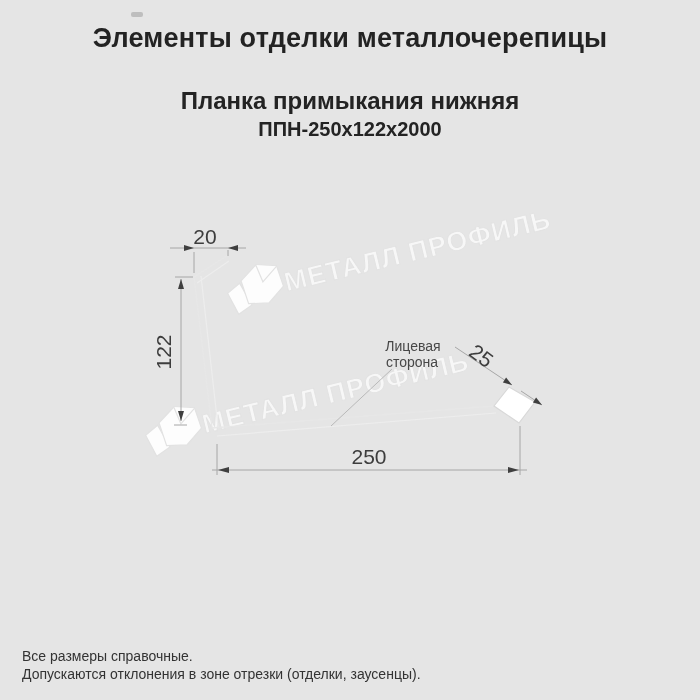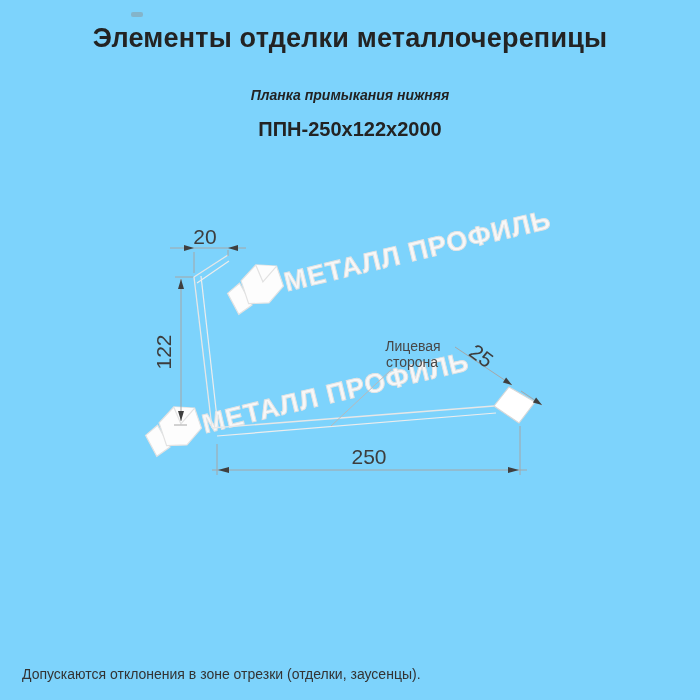--- a/index.html
+++ b/index.html
@@ -1,22 +1,22 @@
 <!DOCTYPE html>
 <html><head>
 <meta charset="utf-8">
 <style>
   html,body{margin:0;padding:0;background:#ffffff;}
   .canvas{
-    position:relative;width:700px;height:700px;background:#7dd3fc;
+    position:relative;width:700px;height:700px;background:#e5e5e5;
     font-family:"Liberation Sans",sans-serif;overflow:hidden;
   }
   .heading{position:absolute;left:0;width:100%;text-align:center;color:#232323;font-weight:bold;}
   .heading.main{top:23px;font-size:27px;letter-spacing:.2px;}
-  .heading.sub{top:87px;font-size:14px;font-style:italic;}
+  .heading.sub{top:87px;font-size:24px;}
   .heading.code{top:118px;font-size:20px;}
   .footnote{position:absolute;left:22px;font-size:14px;color:#333333;white-space:nowrap;}
   .footnote.l1{top:648px;}
   .footnote.l2{top:666px;}
   svg.drawing{position:absolute;left:0;top:0;}
   svg .dimline{stroke:#a6a6a6;stroke-width:1;fill:none;}
   svg .arrow{fill:#3f3f3f;stroke:none;}
   svg .profile{stroke:#e7e7e7;stroke-width:1.3;fill:none;}
   svg .profile2{stroke:#ededed;stroke-width:1.2;fill:none;}
   svg .fold{stroke:#d8d8d8;stroke-width:1.2;fill:#ffffff;}
@@ -91,14 +91,15 @@
     <path class="dimline" d="M521,391 L542,405"></path>
     <path class="arrow" d="M512,385 L502.9,382.6 L506.1,377.6 Z"></path>
     <path class="arrow" d="M542,405 L532.9,402.5 L536.1,397.5 Z"></path>
     <text class="dim" y="7" text-anchor="middle" transform="translate(481,356) rotate(36)">25</text>
 
     <path class="leader" d="M392,369 L331,426"></path>
     <text class="lbl" x="413" y="351" text-anchor="middle">Лицевая</text>
     <text class="lbl" x="412" y="367" text-anchor="middle">сторона</text>
   </svg>
 
+  <div class="footnote l1">Все размеры справочные.</div>
   <div class="footnote l2">Допускаются отклонения в зоне отрезки (отделки, заусенцы).</div>
 </div>
 
 </body></html>

